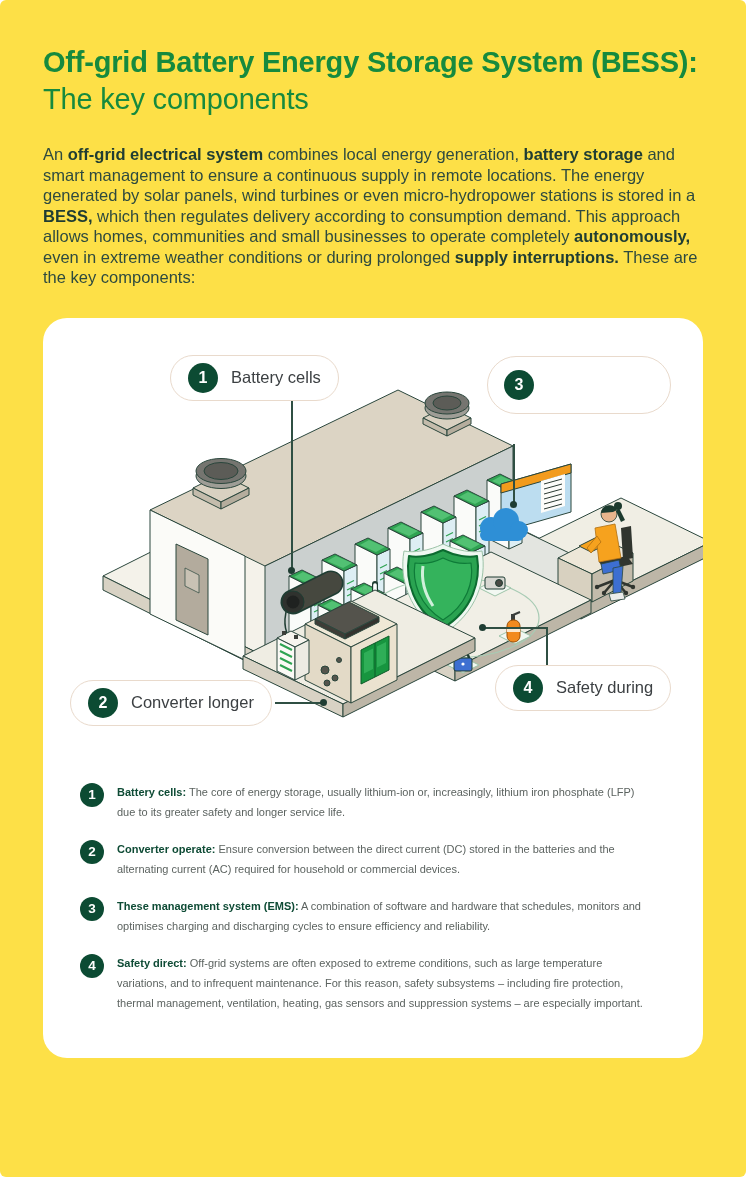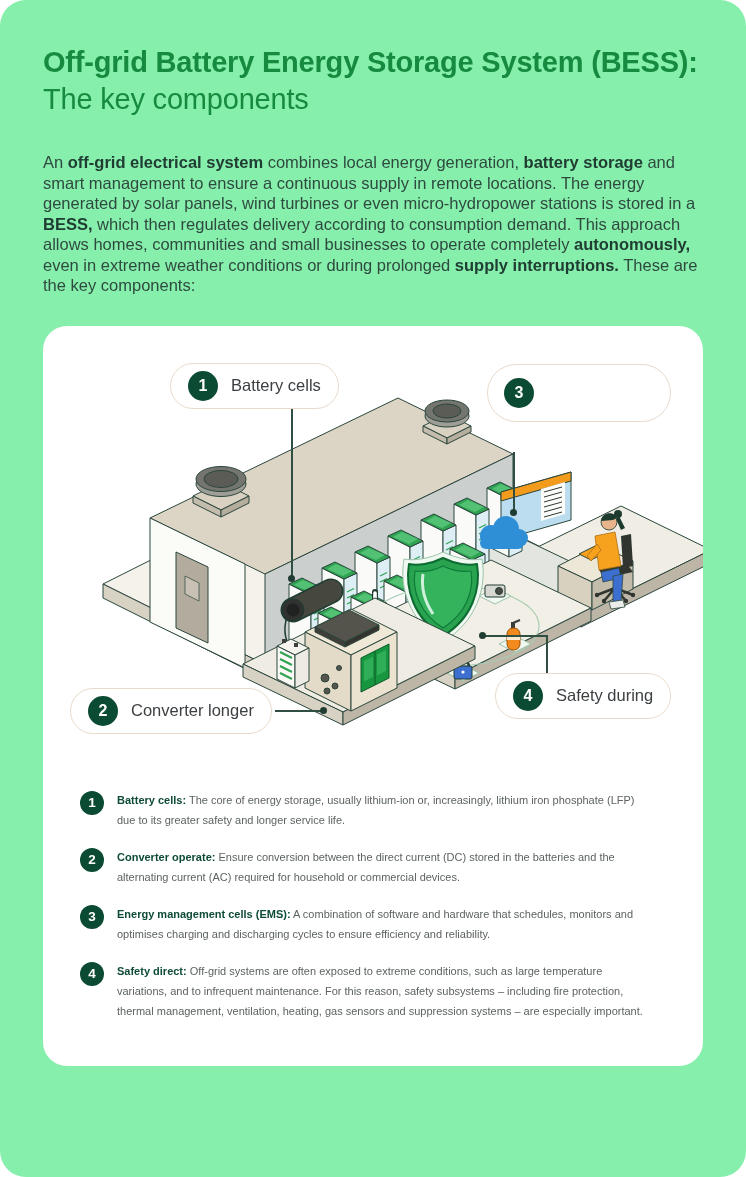--- a/index.html
+++ b/index.html
@@ -1,20 +1,20 @@
 <!DOCTYPE html>
 <html><head>
 <meta charset="utf-8">
 <style>
   html,body{margin:0;padding:0;background:#FFFFFF;font-family:"Liberation Sans",sans-serif;}
-  .page{width:746px;height:1177px;box-sizing:border-box;background:#86efac;border-radius:26px;
+  .page{width:746px;height:1177px;box-sizing:border-box;background:#fde047;border-radius:6px;
         padding:44px 43px 0;position:relative;overflow:hidden;}
   h1.title{margin:0;font-size:29px;line-height:37px;font-weight:400;color:#168A3E;letter-spacing:-0.2px;}
   h1.title .t-bold{font-weight:700;}
-  p.intro{margin:34px 0 0;font-size:16.5px;line-height:20.5px;color:#2E4A3F;max-width:662px;}
+  p.intro{margin:26px 0 0;font-size:16.5px;line-height:20.5px;color:#2E4A3F;max-width:662px;}
   p.intro .b{font-weight:700;color:#203D33;}
   .card{margin-top:30px;background:#FFFFFF;border-radius:24px;padding-bottom:28px;}
   .scene{position:relative;height:462px;}
   .scene svg{position:absolute;left:0;top:0;}
   
   .callout{position:absolute;background:#FFFFFF;border:1px solid #E9DACC;border-radius:30px;
            display:flex;align-items:center;gap:13px;padding:0 17px;box-sizing:border-box;}
   .co-badge{flex:0 0 30px;width:30px;height:30px;border-radius:50%;background:#0C4B33;color:#FFFFFF;
             display:flex;align-items:center;justify-content:center;font-size:16px;font-weight:700;}
   .co-label{font-size:16.5px;color:#3C4043;line-height:21px;text-align:right;}
@@ -359,21 +359,21 @@
       <div class="item">
         <span class="num">1</span>
         <p><b>Battery cells:</b><span> The core of energy storage, usually lithium-ion or, increasingly, lithium iron phosphate (LFP) due to its greater safety and longer service life.</span></p>
       </div>
       <div class="item">
         <span class="num">2</span>
         <p><b>Converter operate:</b><span> Ensure conversion between the direct current (DC) stored in the batteries and the alternating current (AC) required for household or commercial devices.</span></p>
       </div>
       <div class="item">
         <span class="num">3</span>
-        <p><b>Energy management cells (EMS):</b><span> A combination of software and hardware that schedules, monitors and optimises charging and discharging cycles to ensure efficiency and reliability.</span></p>
+        <p><b>These management system (EMS):</b><span> A combination of software and hardware that schedules, monitors and optimises charging and discharging cycles to ensure efficiency and reliability.</span></p>
       </div>
       <div class="item">
         <span class="num">4</span>
         <p><b>Safety direct:</b><span> Off-grid systems are often exposed to extreme conditions, such as large temperature variations, and to infrequent maintenance. For this reason, safety subsystems – including fire protection, thermal management, ventilation, heating, gas sensors and suppression systems – are especially important.</span></p>
       </div>
     </div>
   </div>
 </div>
 
 </body></html>

